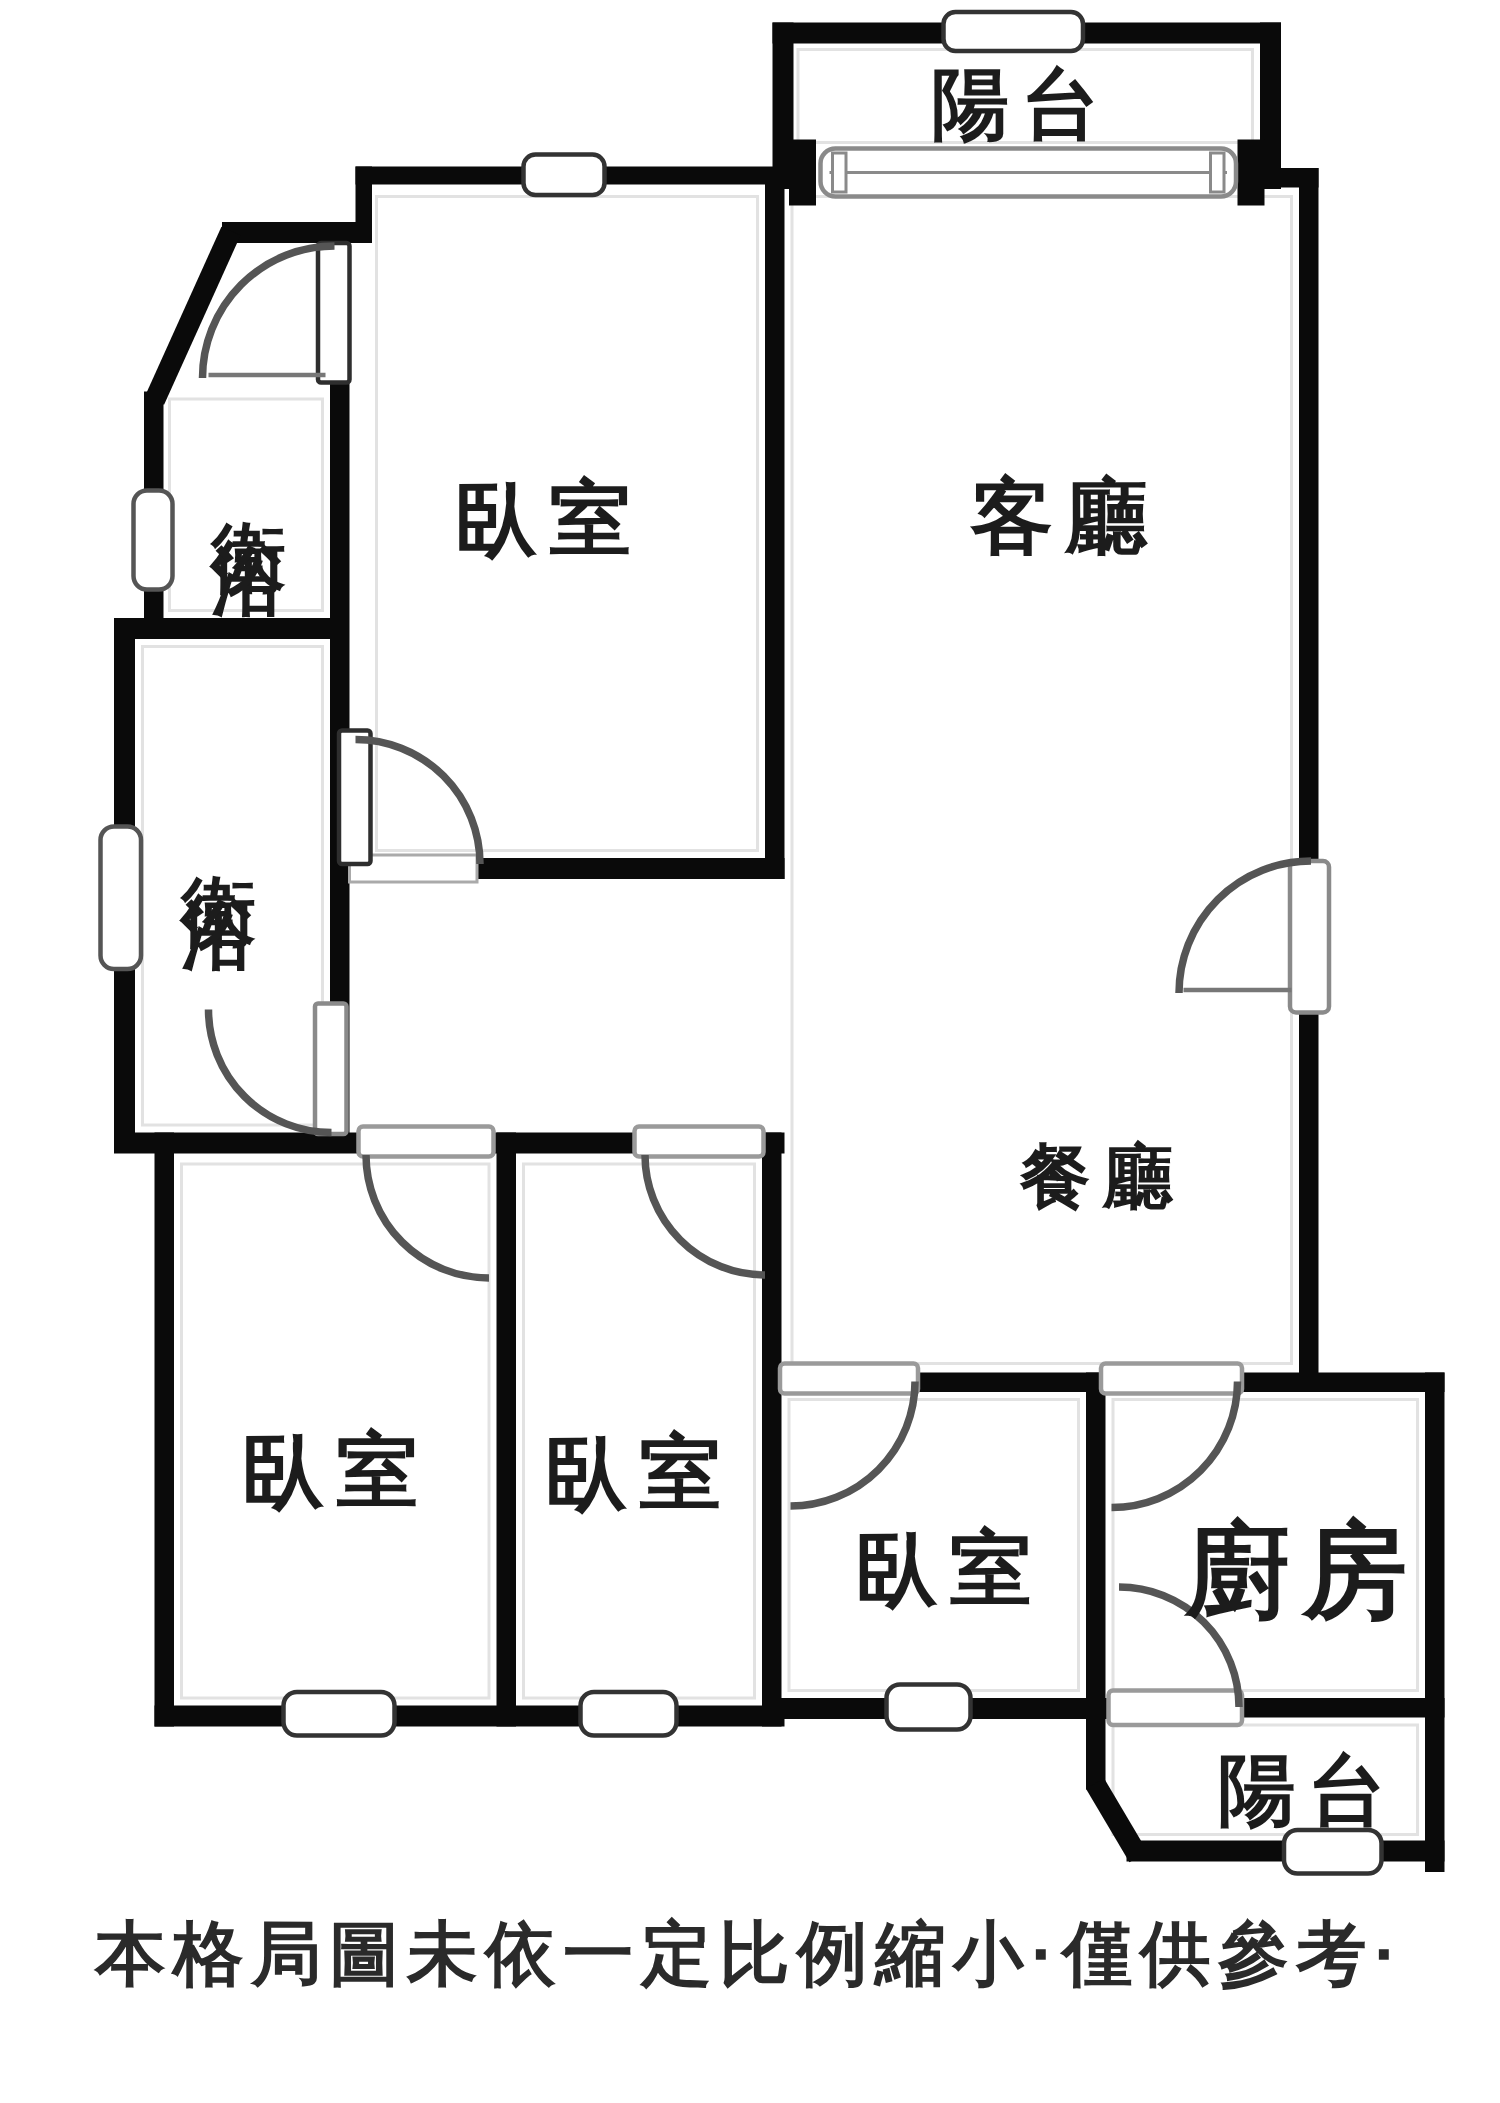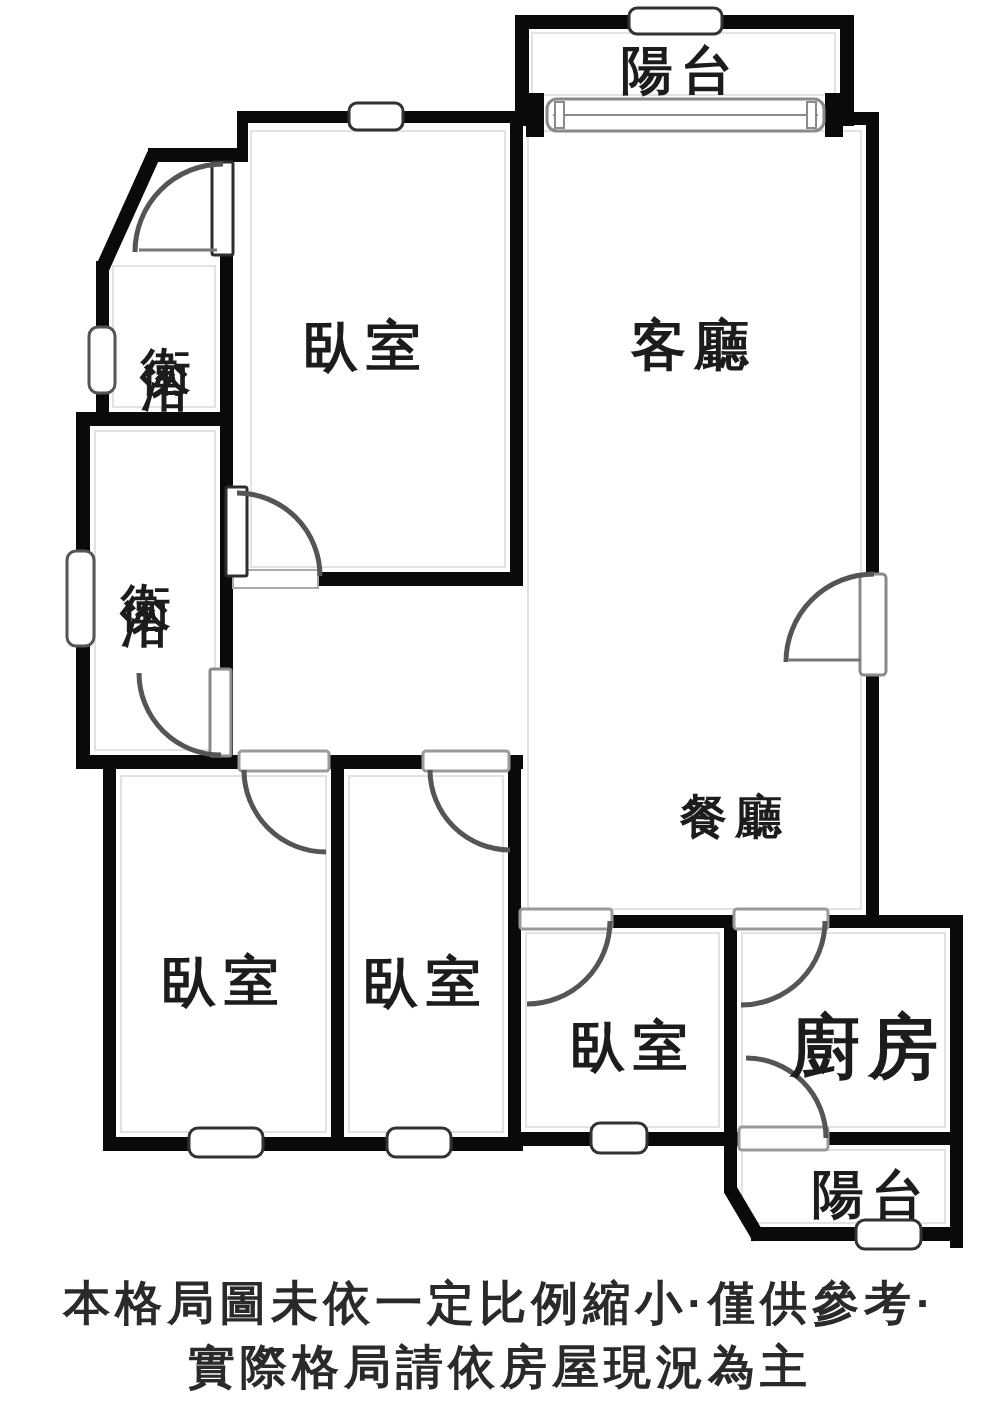--- a/index.html
+++ b/index.html
@@ -137,26 +137,25 @@
     </g>
 
     <g stroke="#777777" stroke-width="3">
       <line x1="139" y1="250" x2="217" y2="250"></line>
       <line x1="789" y1="660" x2="861" y2="660"></line>
     </g>
   </svg>
 
   <div class="rlabel" style="left:677px;top:70px;  font-size:52px;">陽台</div>
   <div class="rlabel" style="left:362px;top:346px; font-size:55px;">臥室</div>
-  <div class="rlabel" style="left:690px;top:345px; font-size:55px;">客廳</div>
+  <div class="rlabel" style="left:706px;top:345px; font-size:55px;">客廳</div>
   <div class="rlabel v" style="left:166px;top:322px; font-size:50px;">衛浴</div>
   <div class="rlabel v" style="left:146px;top:558px; font-size:50px;">衛浴</div>
-  <div class="rlabel" style="left:731px;top:784px; font-size:47px;margin-top:32px;">餐廳</div>
+  <div class="rlabel" style="left:731px;top:784px; font-size:47px;">餐廳</div>
   <div class="rlabel" style="left:220px;top:981px; font-size:55px;">臥室</div>
   <div class="rlabel" style="left:422px;top:982px; font-size:55px;">臥室</div>
   <div class="rlabel" style="left:629px;top:1046px;font-size:55px;">臥室</div>
   <div class="rlabel" style="left:864px;top:1047px;font-size:70px;">廚房</div>
   <div class="rlabel" style="left:868px;top:1194px;font-size:52px;">陽台</div>
 
   <div class="disclaimer" style="left:500px;top:1302px;font-size:47px;text-align:right;">本格局圖未依一定比例縮小·僅供參考·</div>
-  <div class="disclaimer" style="left:500px;top:1366px;font-size:47px;">實際格局請依房屋現況為主</div>
 
 </div>
 
 </body></html>

